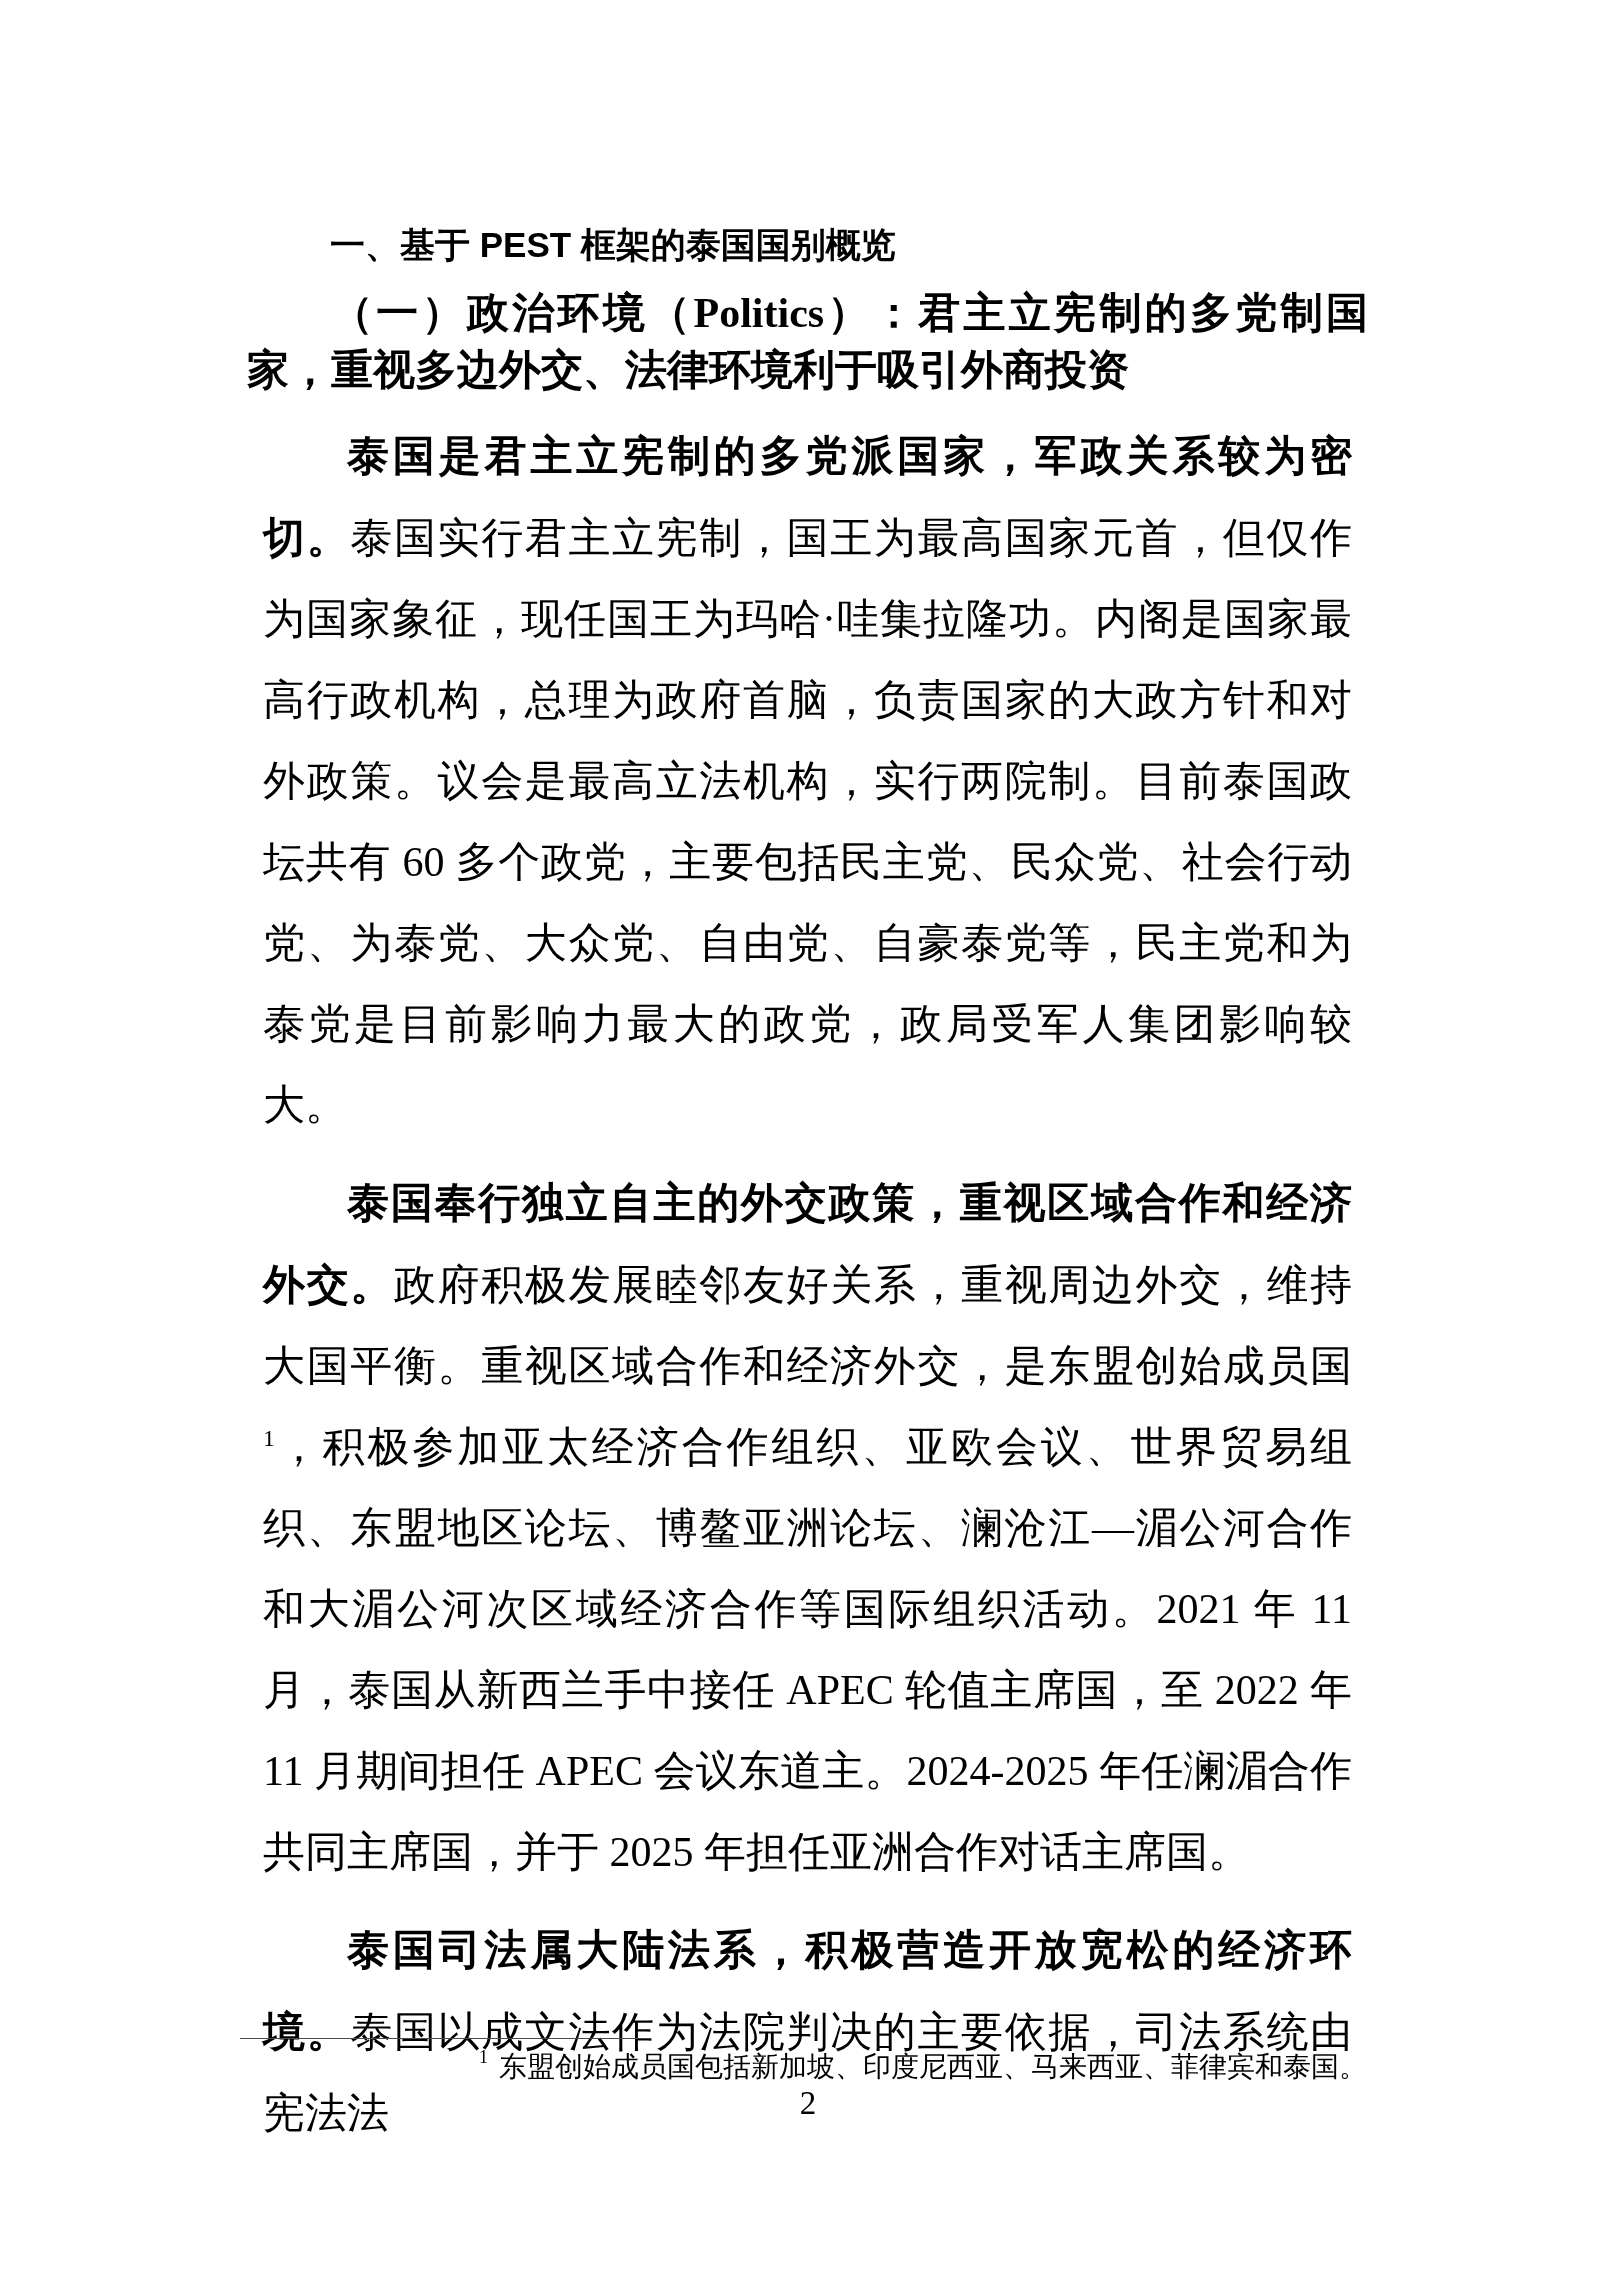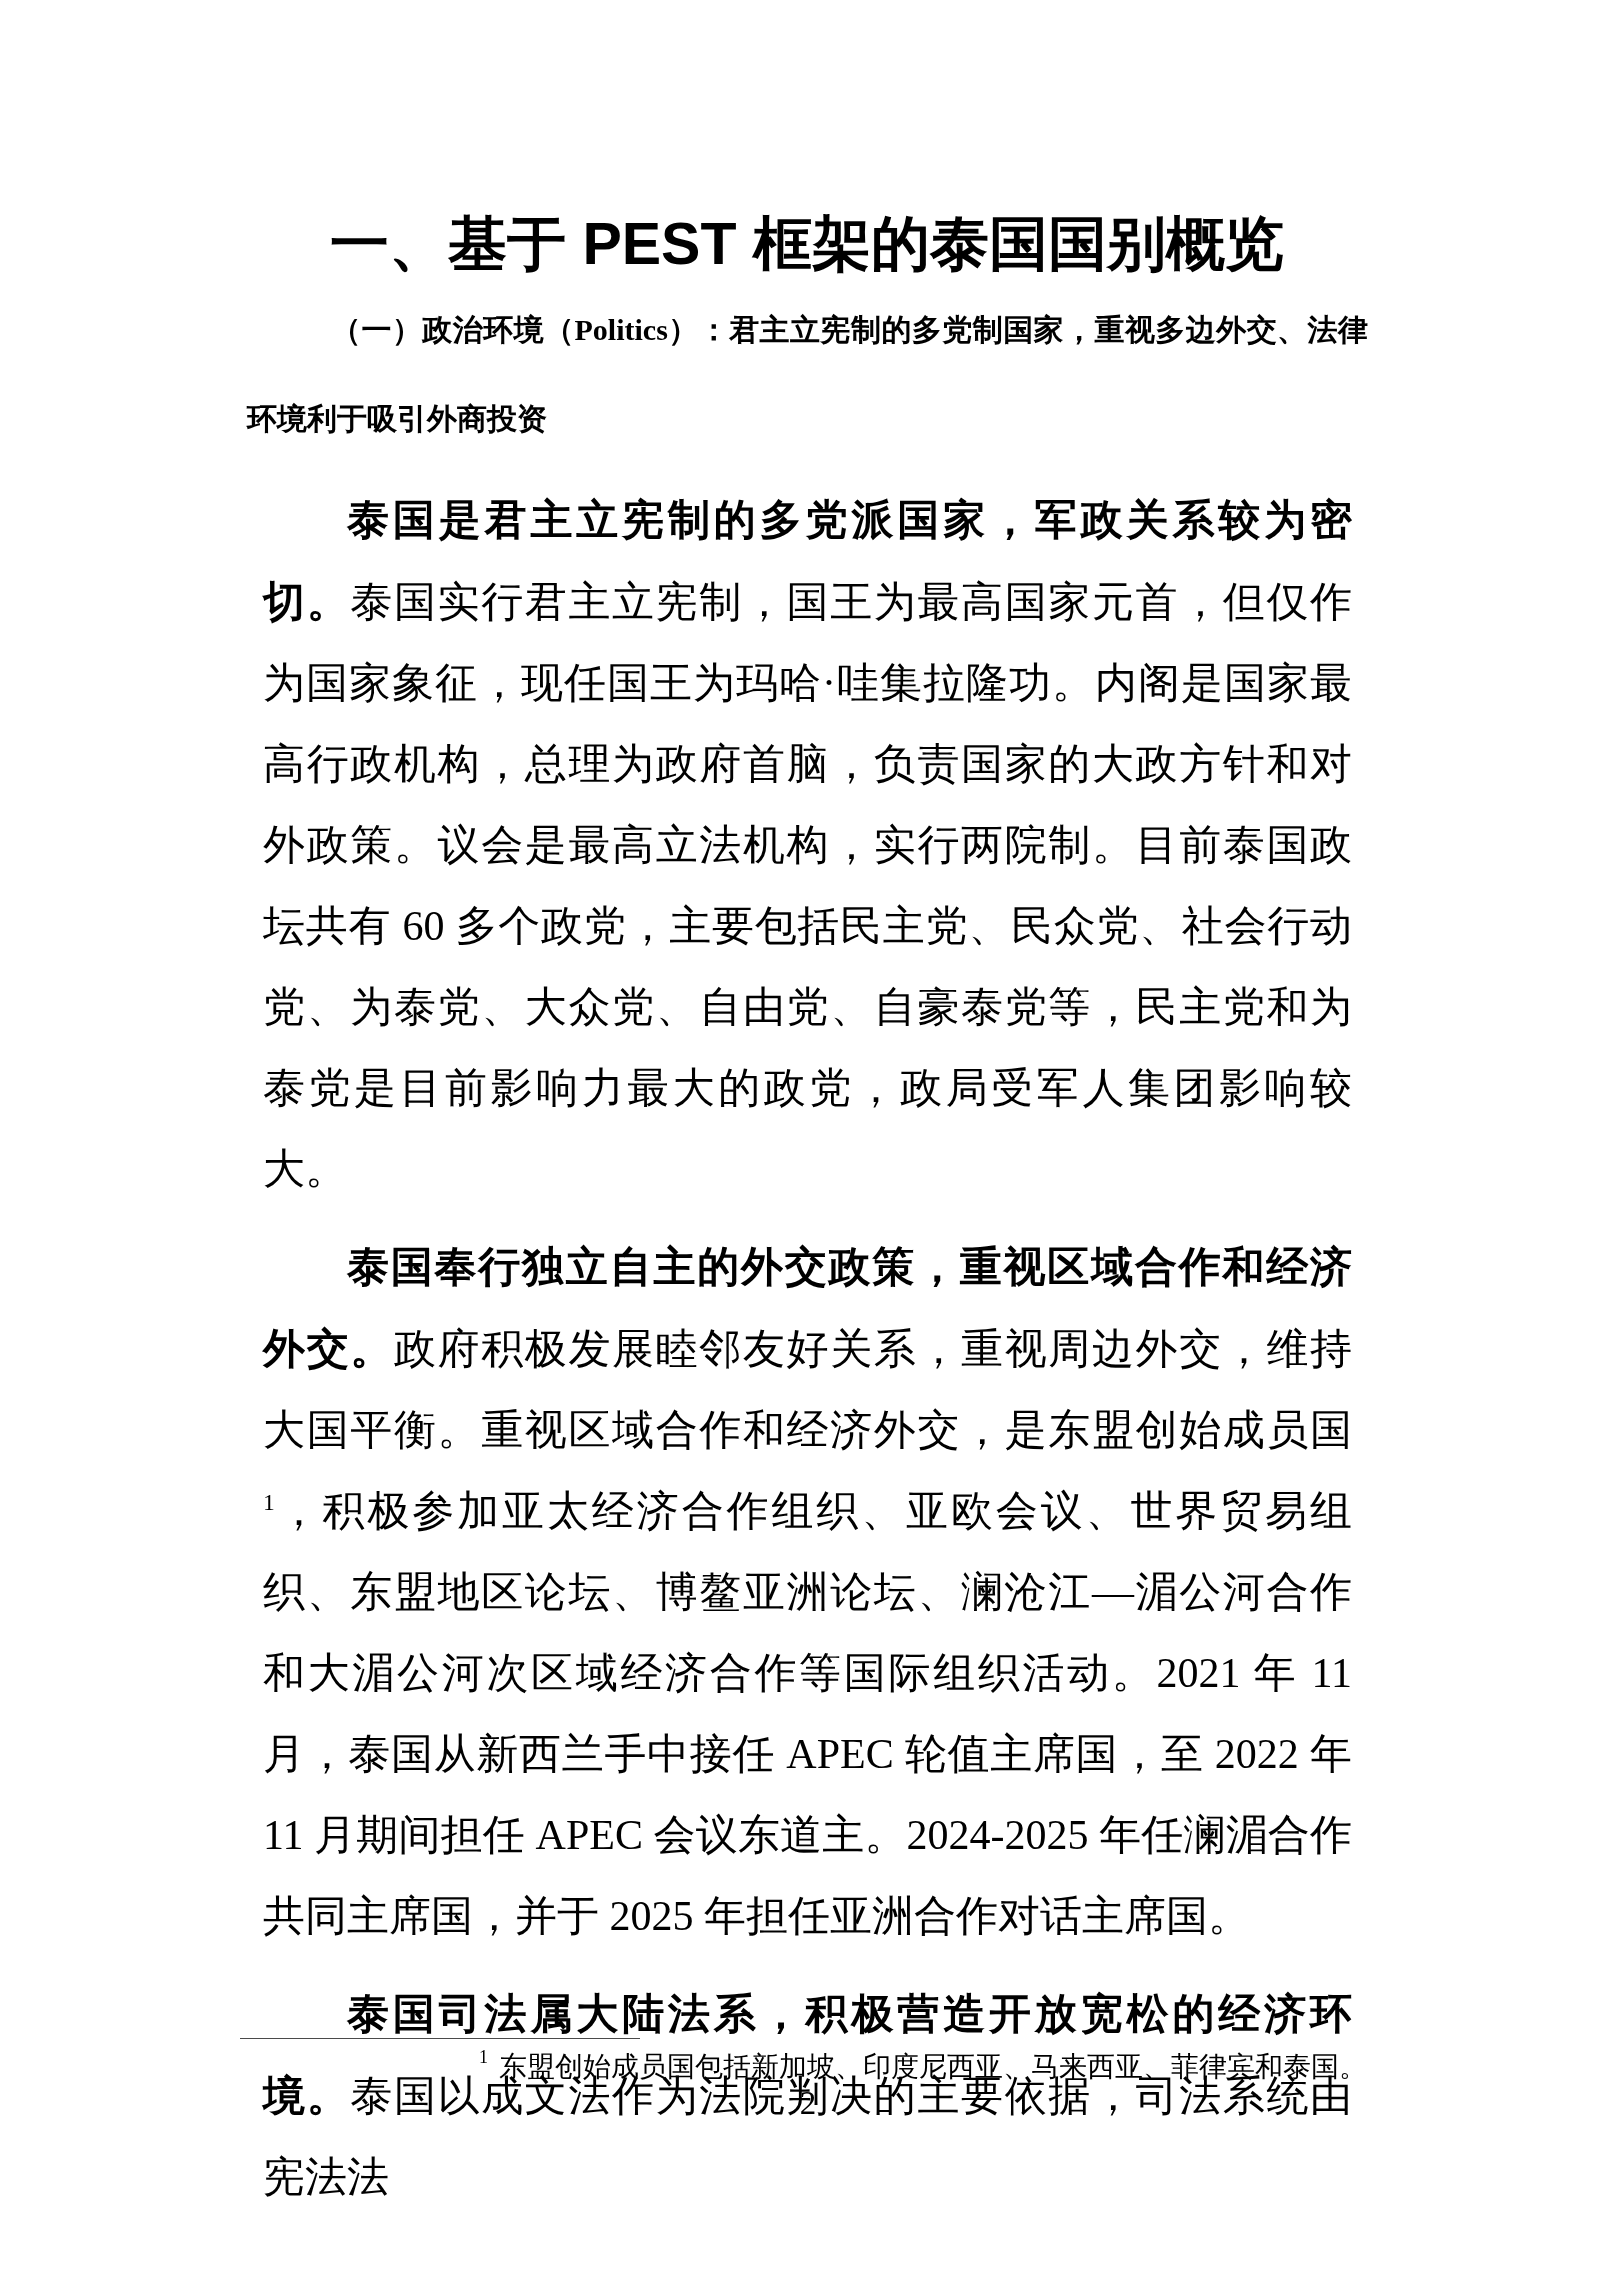--- a/index.html
+++ b/index.html
@@ -22,32 +22,32 @@
     top: 204px;
     width: 1121px;
     font-size: 42px;
     line-height: 81px;
     text-align: justify;
   }
   .heading {
     margin: 0;
     font-family: "Liberation Sans", sans-serif;
     font-weight: 700;
-    font-size: 59px;
+    font-size: 35px;
     line-height: 81px;
     text-indent: 83px;
     text-align: left;
     white-space: nowrap;
   }
   .subheading {
     margin: 0;
     font-family: "Liberation Serif", serif;
     font-weight: 700;
-    font-size: 30px;
-    line-height: 89px;
+    font-size: 42px;
+    line-height: 57px;
     text-indent: 84px;
     text-align: justify;
   }
   p.para {
     margin: 16px;
     text-indent: 84px;
   }
   .lead {
     font-family: "Liberation Sans", sans-serif;
     font-weight: 700;

